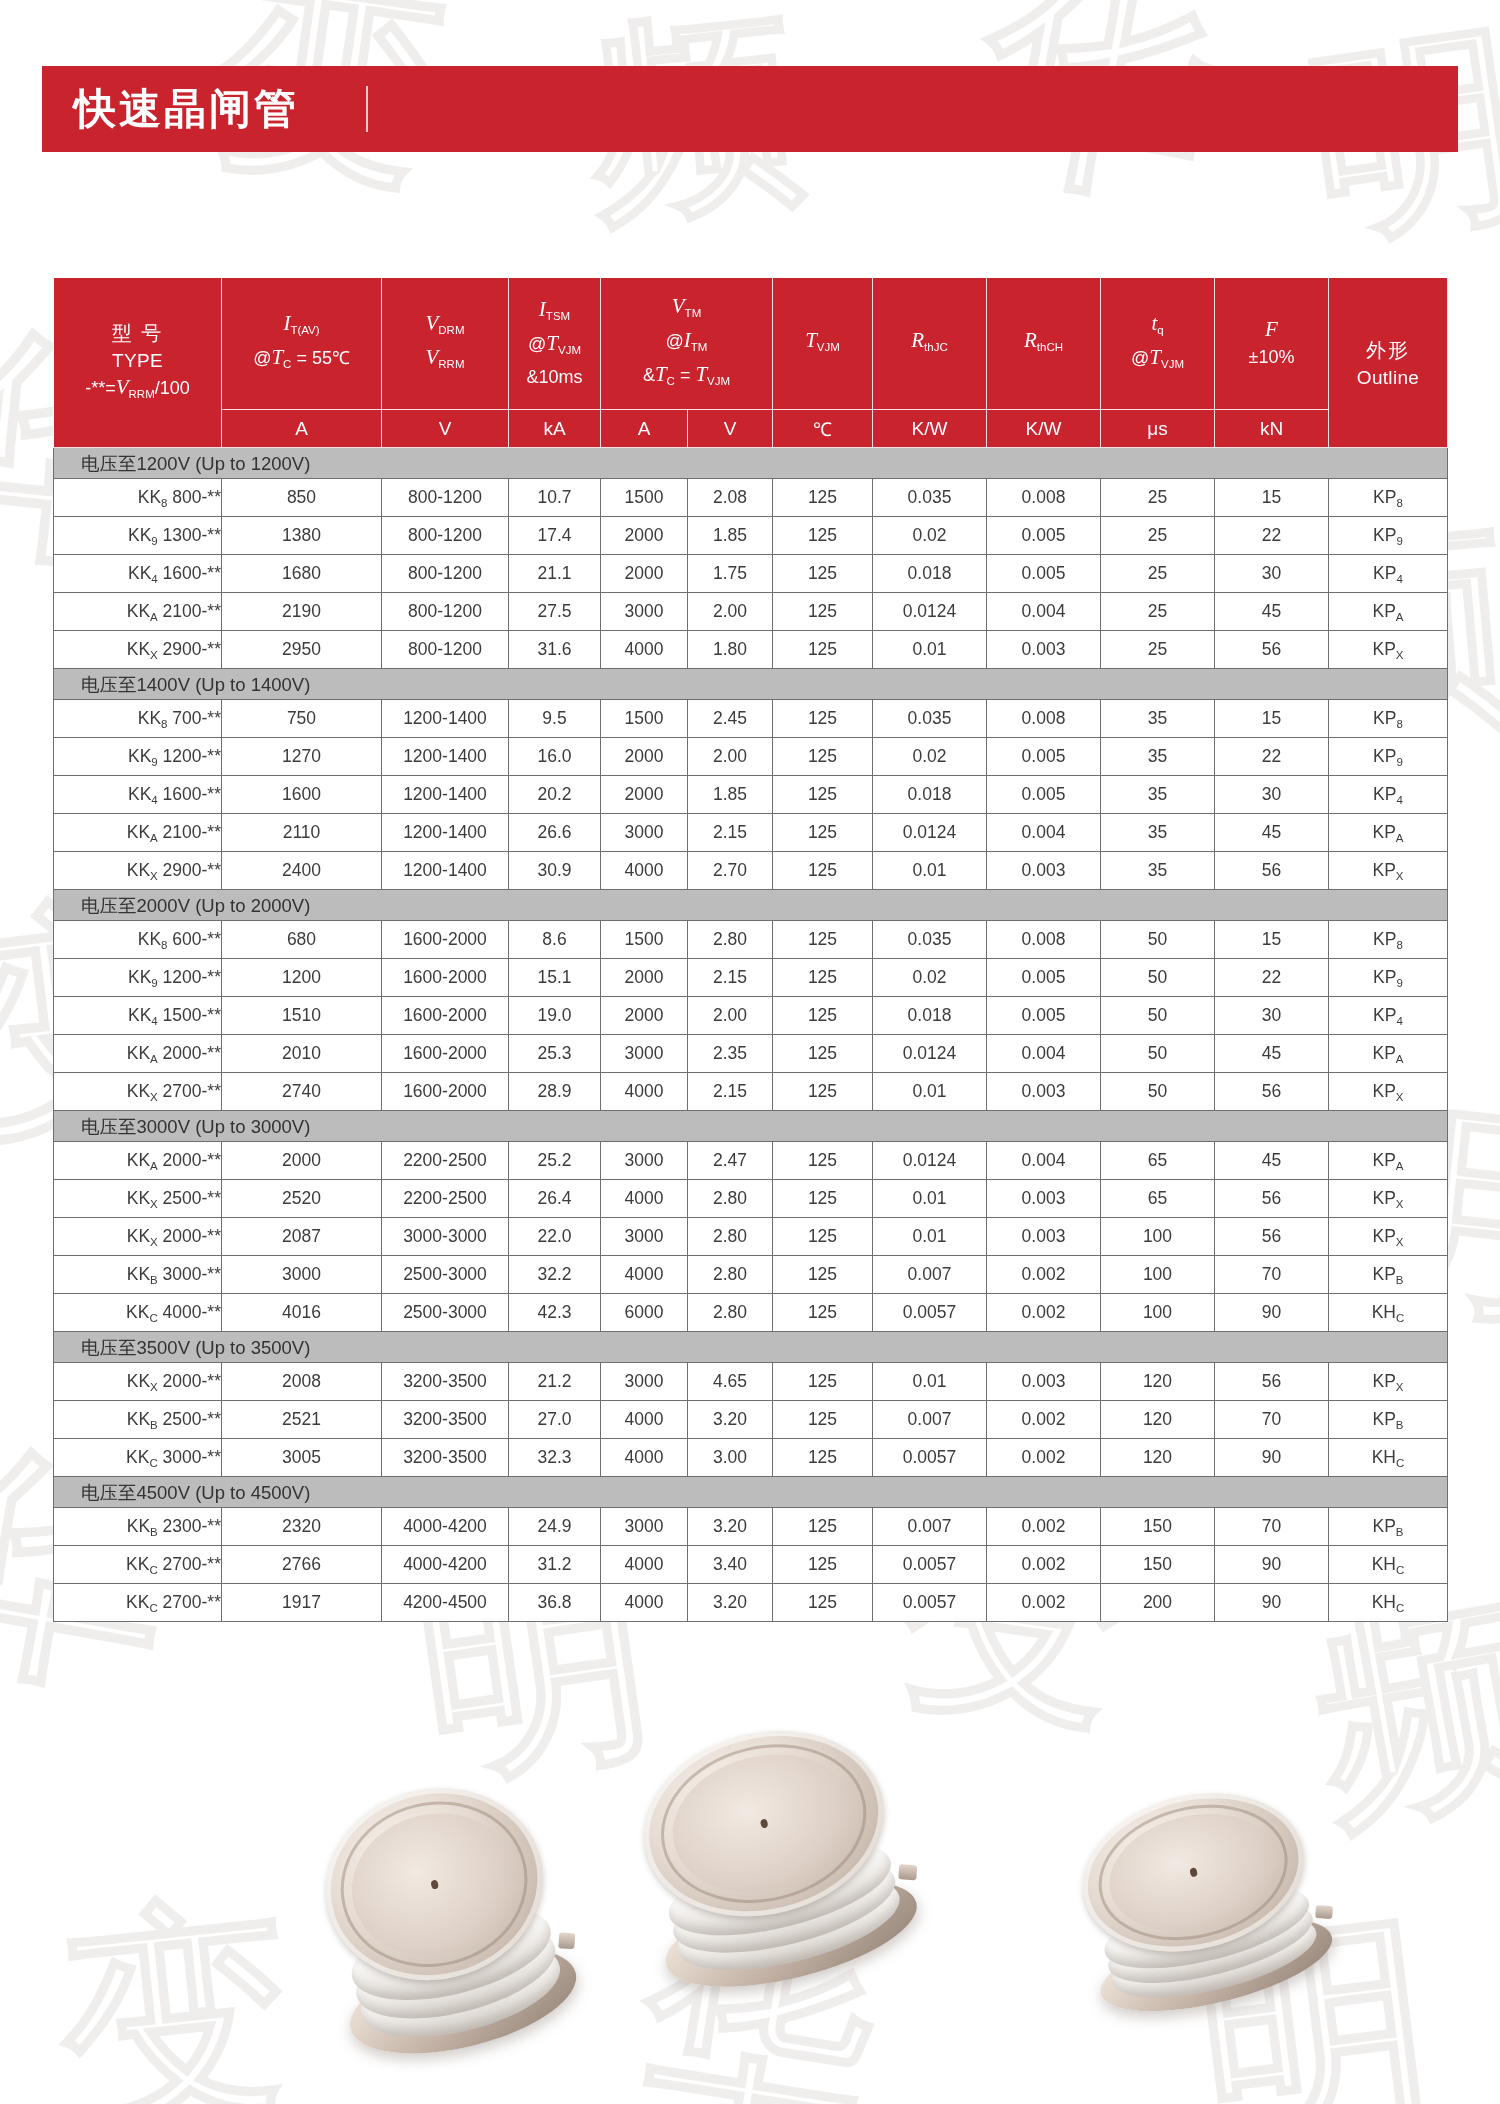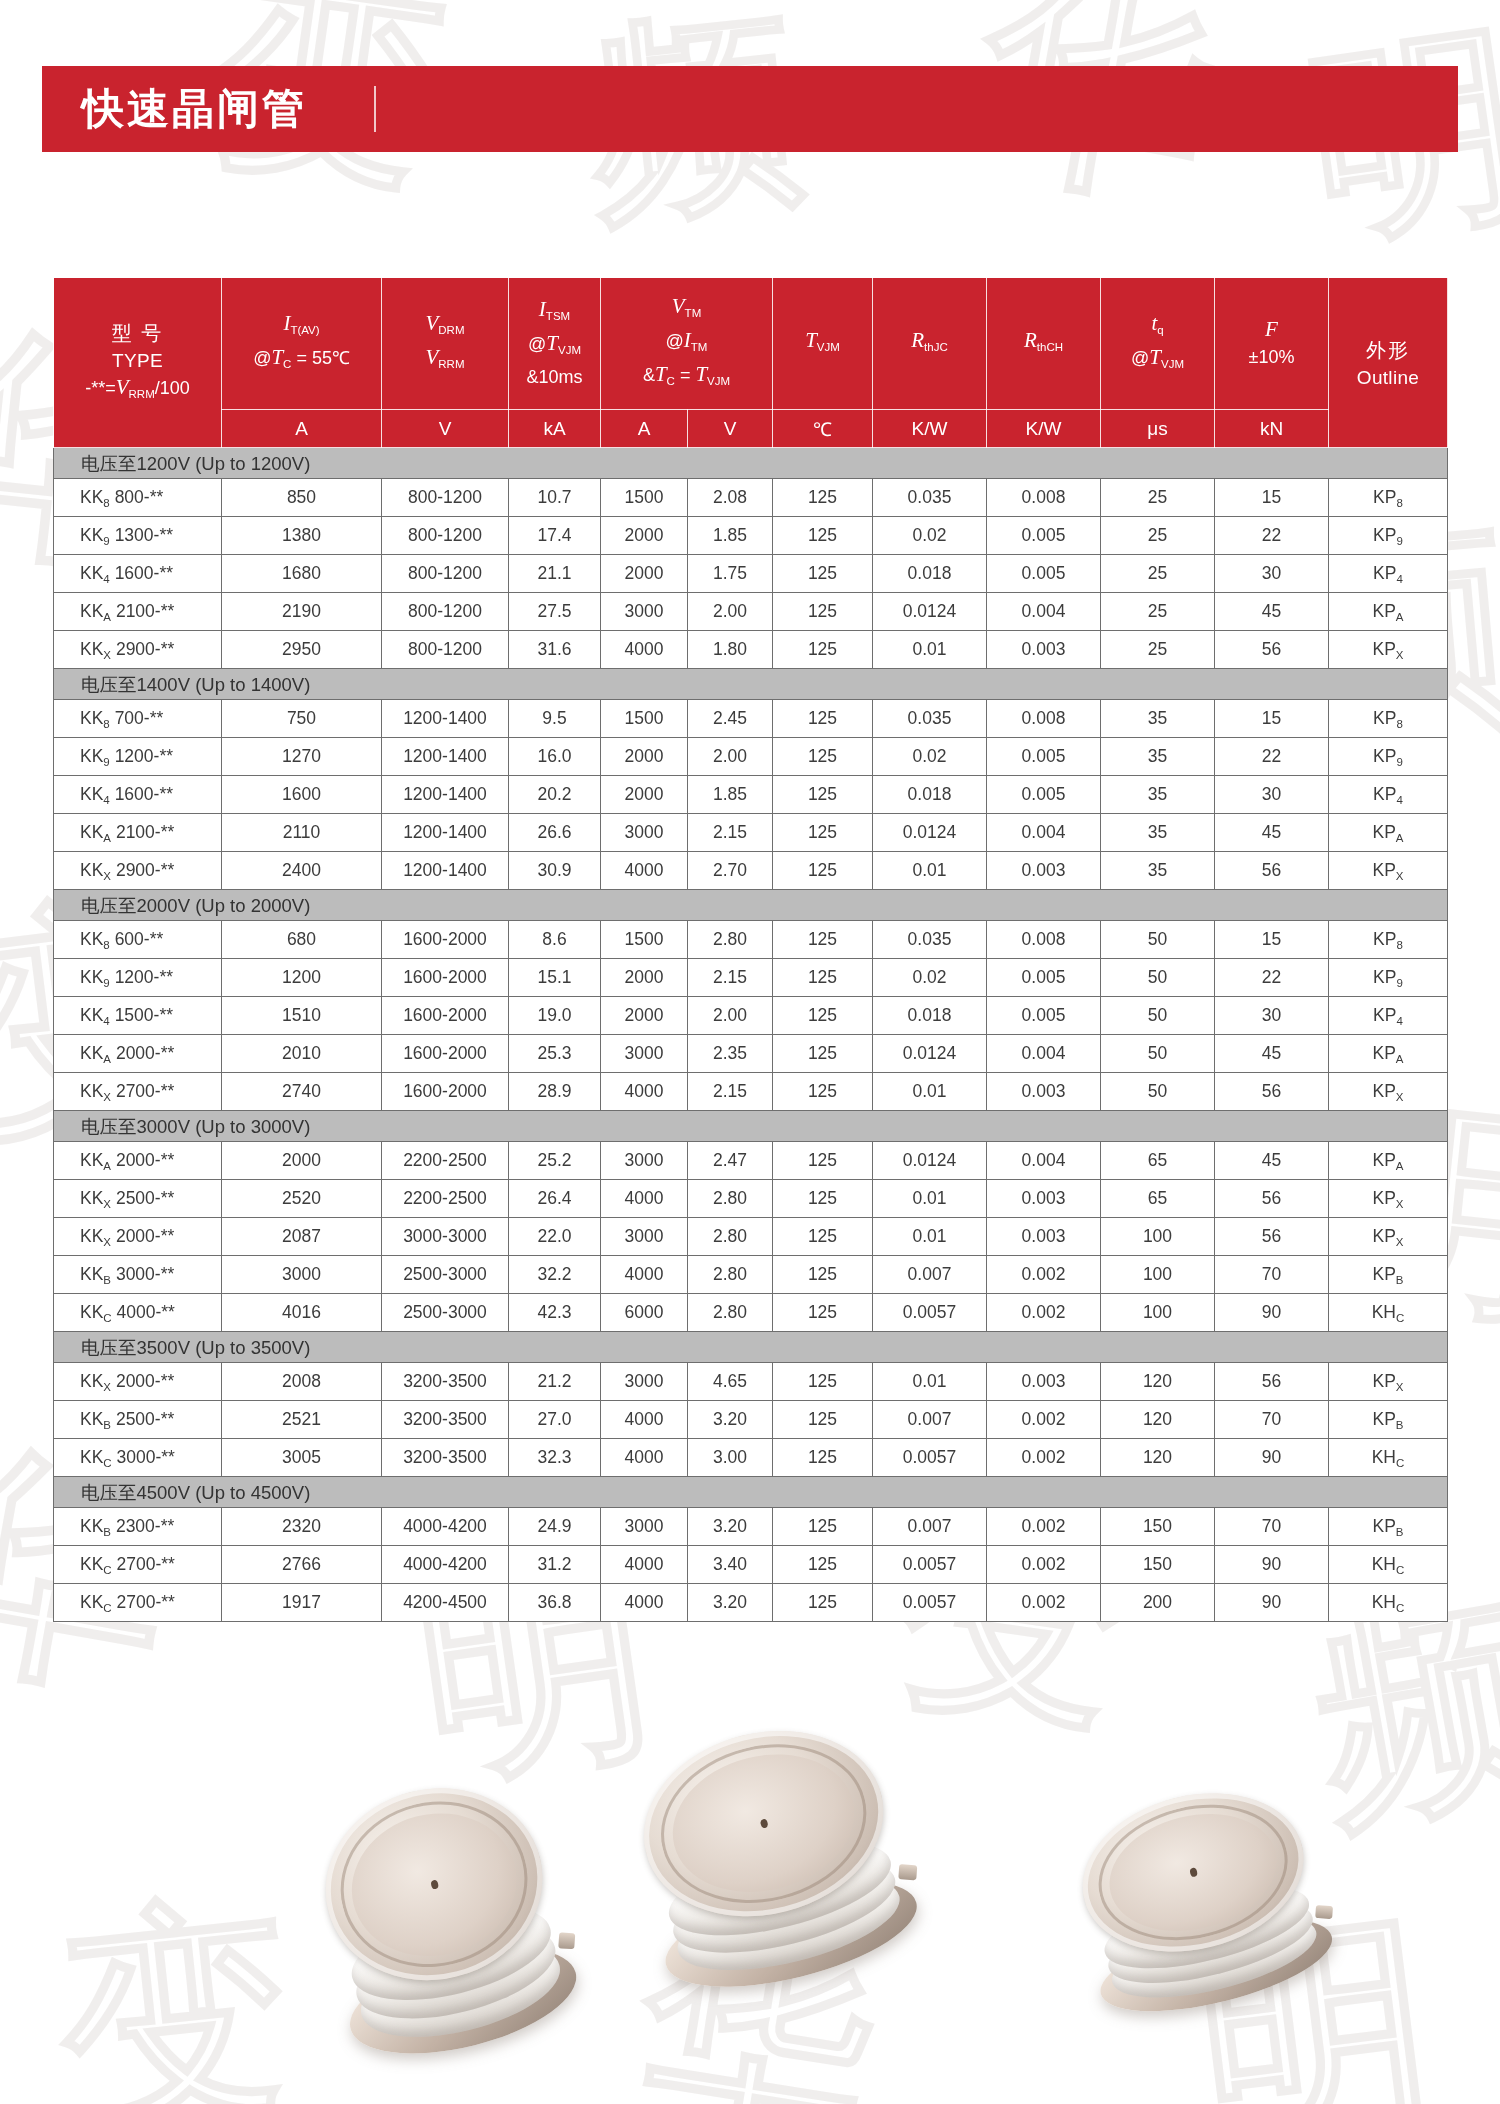--- a/index.html
+++ b/index.html
@@ -10,21 +10,21 @@
   
   .wm-layer{position:absolute;inset:0;z-index:0;pointer-events:none;}
   .wm{
     position:absolute;font-family:"DejaVu Sans",sans-serif;font-weight:bold;
     color:transparent;-webkit-text-stroke:2px rgba(205,200,194,.30);
     user-select:none;line-height:1;
   }
   
   .banner{
     position:absolute;left:42px;top:66px;width:1416px;height:86px;
-    background:#c9232e;z-index:2;display:flex;align-items:center;padding-left:40px;box-sizing:border-box;gap:47px;
+    background:#c9232e;z-index:2;display:flex;align-items:center;padding-left:32px;box-sizing:border-box;gap:47px;
   }
   .banner .zh{color:#fff;font-size:42px;font-weight:bold;letter-spacing:3px;}
   .banner .divider{width:2px;height:46px;background:rgba(255,255,255,.75);margin:0 20px;}
   .banner .en{color:#fff;font-size:31px;font-weight:bold;letter-spacing:.5px;}
   
   .spec-table{
     position:absolute;left:53px;top:277px;width:1394px;z-index:2;
     border-collapse:collapse;table-layout:fixed;
   }
   .spec-table thead th{
@@ -38,21 +38,21 @@
   .spec-table sub, .spec-table .sb{
     font-size:11.5px;font-style:normal;font-family:"Liberation Sans",sans-serif;
     vertical-align:-4px;letter-spacing:0;
   }
   .h-zh{display:block;font-size:20px;line-height:30px;letter-spacing:2px;}
   .h-en{display:block;font-size:19px;line-height:26px;letter-spacing:.3px;}
   .spec-table tbody td{
     border:1px solid #6e6e6e;background:#fff;color:#3c3c3c;
     font-size:17.5px;text-align:center;height:37px;padding:0;
   }
-  .spec-table tbody td.cell-type{text-align:left;padding-left:26px;}
+  .spec-table tbody td.cell-type{text-align:right;padding-left:26px;}
   .spec-table tbody tr.section-row td{
     background:#bcbcbc;color:#333;text-align:left;padding-left:27px;
     font-size:18.5px;height:30px;
   }
   
   .devices{position:absolute;inset:0;z-index:1;}
   .device{position:absolute;}
   .d-rot{position:relative;width:100%;height:100%;transform:rotate(-14deg);}
   .flange{
     position:absolute;left:0;right:0;bottom:4%;height:34%;border-radius:50%;

